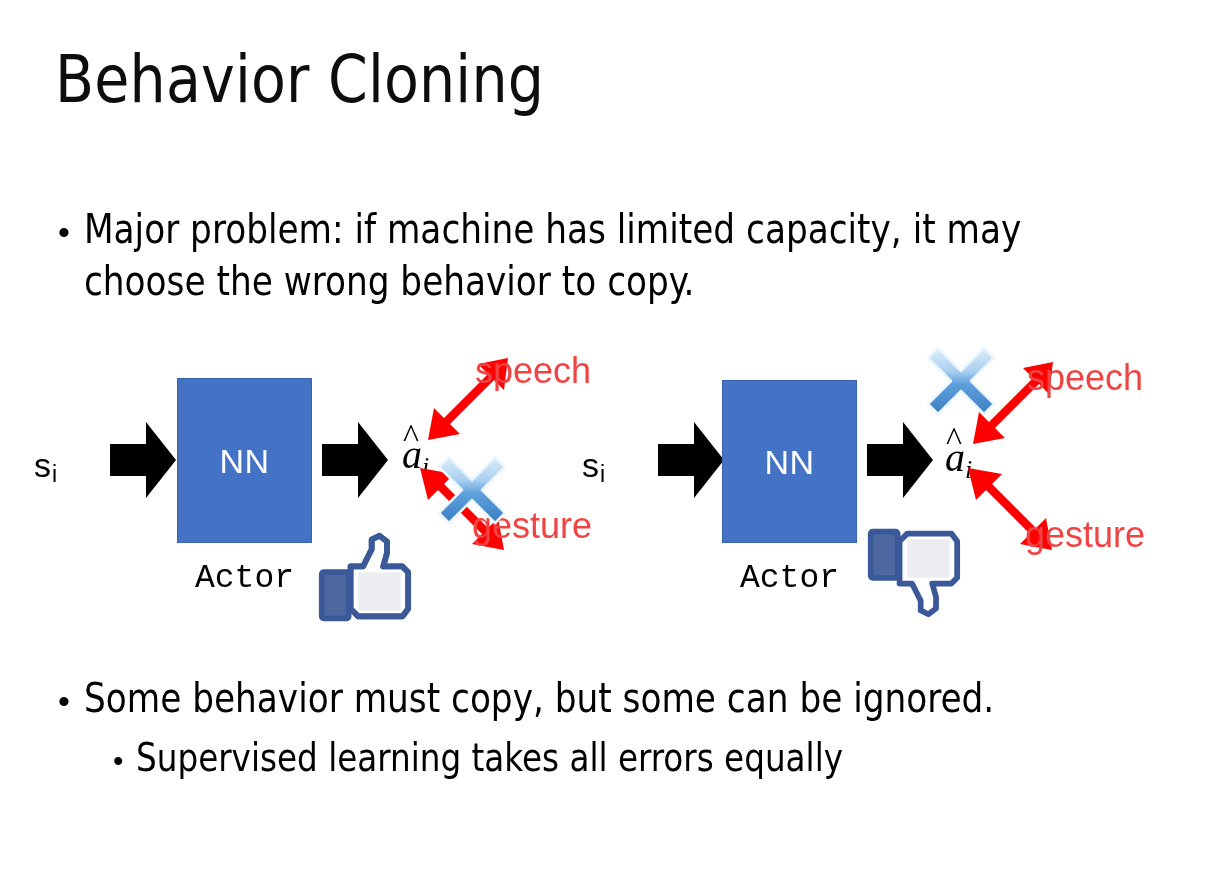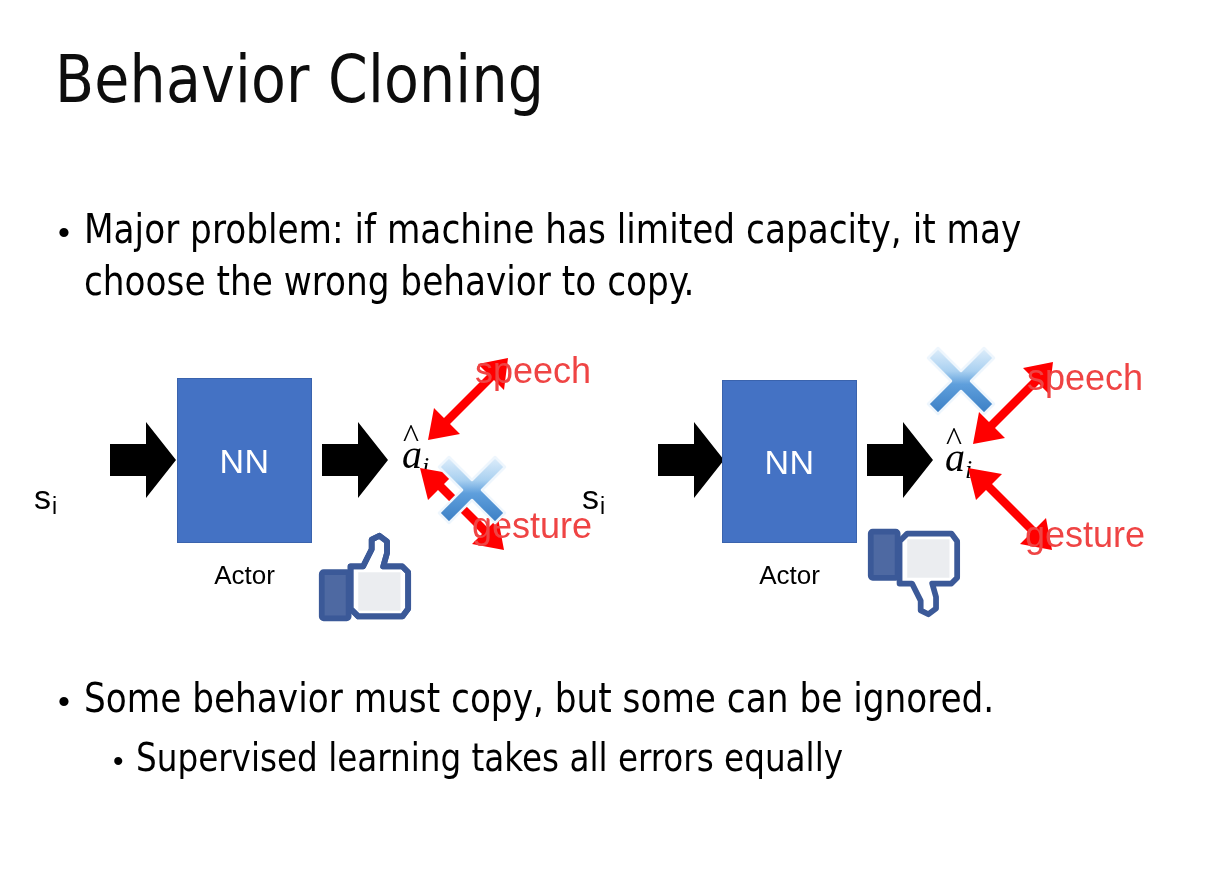--- a/index.html
+++ b/index.html
@@ -71,21 +71,20 @@
   }
   #diagram-left  { left: 20px;  }
   #diagram-right { left: 565px; }
 
   .state-label {
     position: absolute;
     font-family: "Liberation Sans", sans-serif;
     font-size: 34px;
     color: #000;
     line-height: 1;
-    margin-top: 32px;
   }
   .state-label .sub {
     font-size: 23px;
     vertical-align: -0.22em;
     margin-left: 1px;
   }
 
   .block-arrow {
     position: absolute;
     width: 66px;
@@ -103,22 +102,22 @@
   }
   .nn-label {
     color: #ffffff;
     font-family: "Liberation Sans", sans-serif;
     font-size: 34px;
     line-height: 1;
     letter-spacing: 0.5px;
   }
   .actor-label {
     position: absolute;
-    font-family: Liberation Sans, sans-serif;
-    font-size: 26px;
+    font-family: Liberation Mono, monospace;
+    font-size: 33px;
     color: #000;
     line-height: 1;
     text-align: center;
   }
 
   .action-label {
     position: absolute;
     font-family: "Liberation Serif", serif;
     font-style: italic;
     font-size: 40px;

